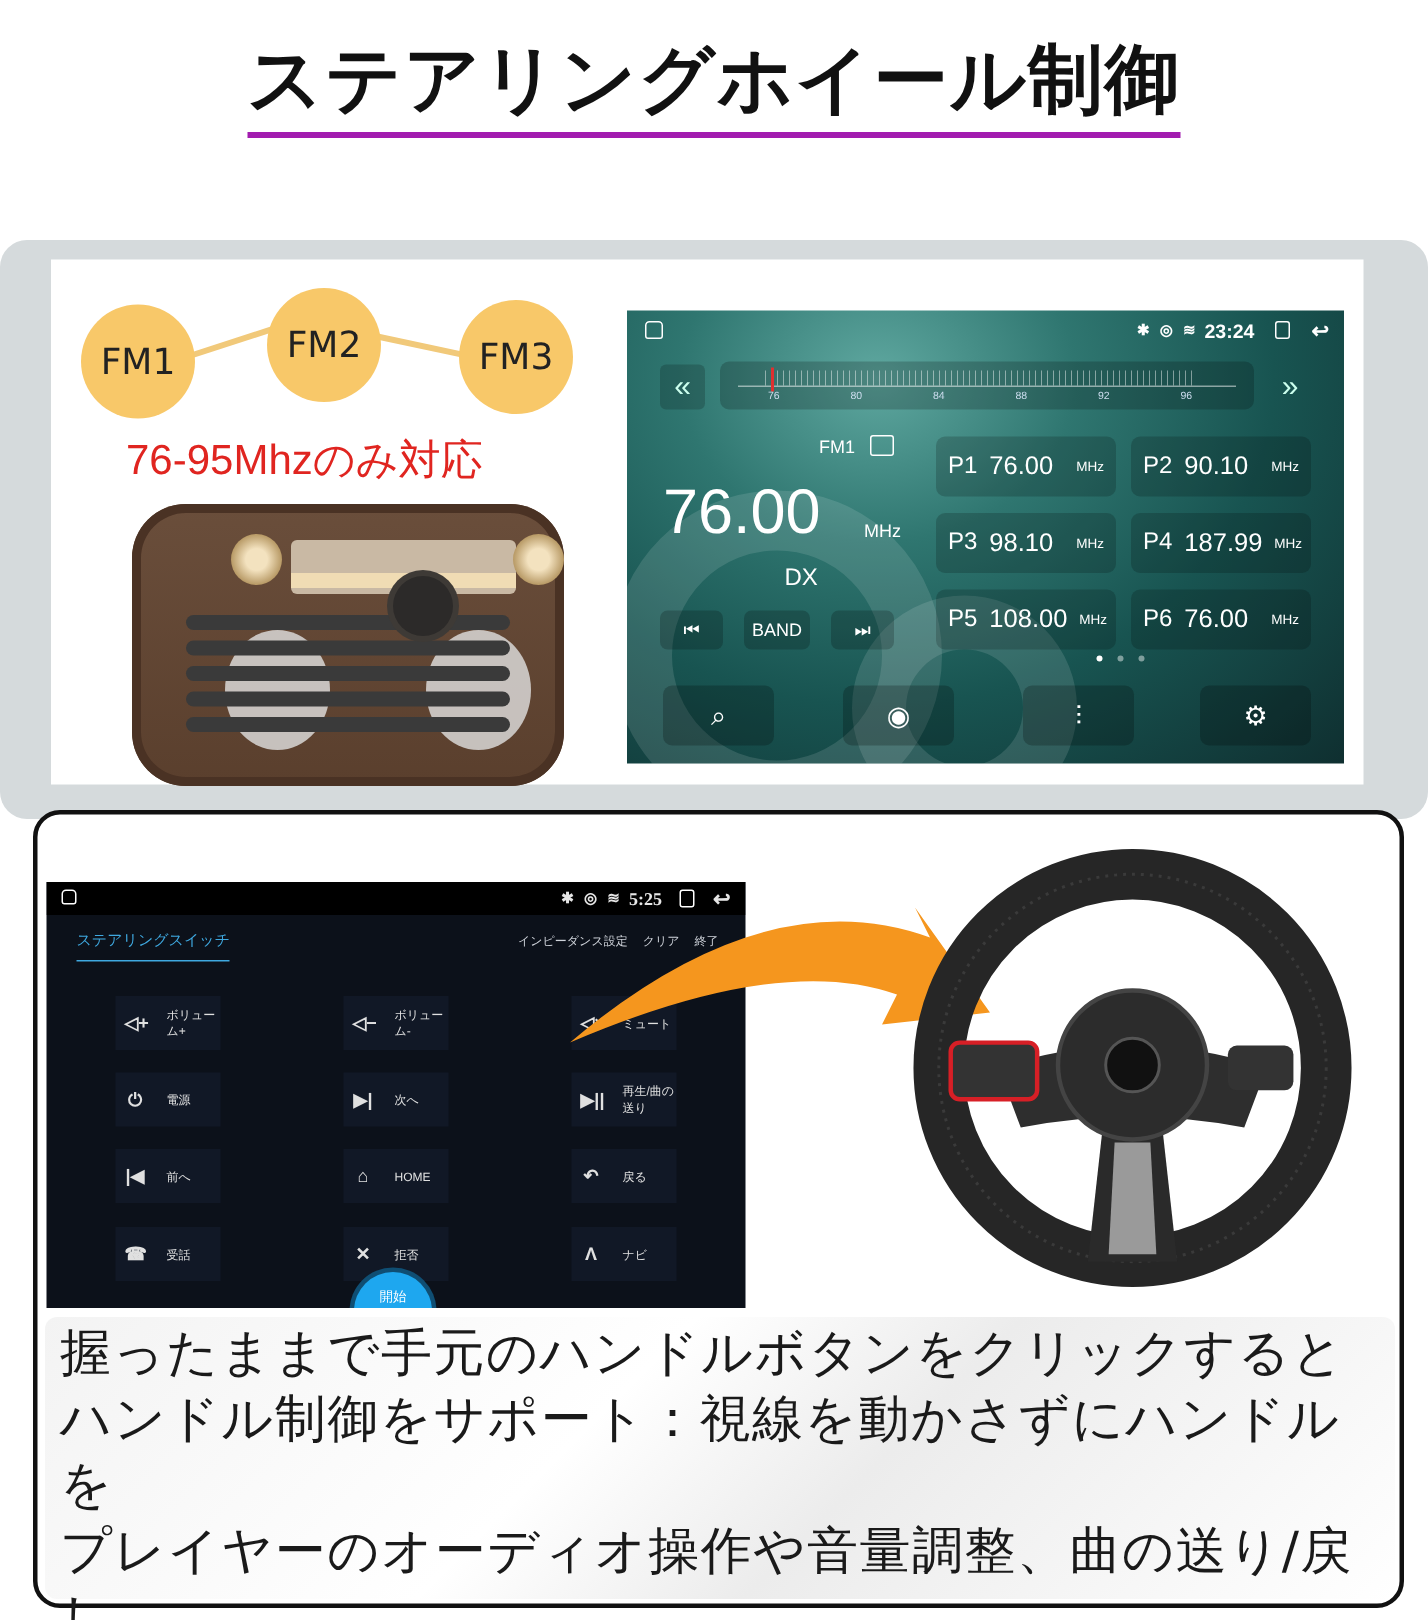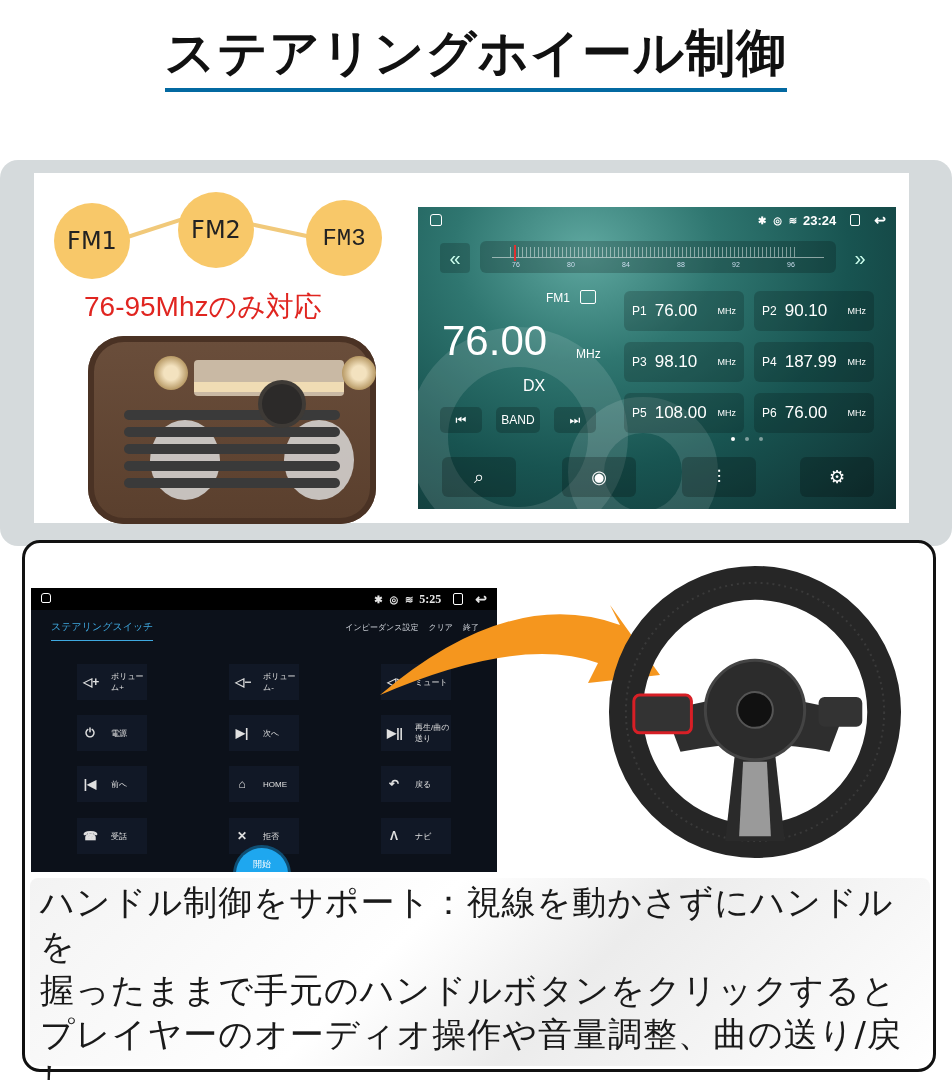--- a/index.html
+++ b/index.html
@@ -2,21 +2,21 @@
 <html><head>
 <meta charset="utf-8">
 <style>
   * { box-sizing: border-box; margin: 0; padding: 0; }
   body { width: 952px; height: 1080px; background: #ffffff; font-family: "DejaVu Sans", sans-serif; position: relative; overflow: hidden; }
 
   
   .title-wrap { position: absolute; left: 0; top: 22px; width: 952px; text-align: center; }
   .title-line1 { font-size: 50px; font-weight: bold; color: #111; line-height: 62px; letter-spacing: 1px; }
   .title-badge { background: #d6dbdd; border-radius: 16px; padding: 0 6px; }
-  .title-line2 { font-size: 50px; font-weight: bold; color: #111; line-height: 62px; letter-spacing: 1px; display: inline-block; border-bottom: 4px solid #0369a1; padding-bottom: 4px; }
+  .title-line2 { font-size: 50px; font-weight: bold; color: #111; line-height: 62px; letter-spacing: 1px; display: inline-block; border-bottom: 4px solid #a21caf; padding-bottom: 4px; }
 
   
   .top-panel { position: absolute; left: 0; top: 160px; width: 952px; height: 386px; background: #d5dadc; border-radius: 18px; }
   .top-inner { position: absolute; left: 34px; top: 173px; width: 875px; height: 350px; background: #fff; }
 
   .fm-bubble { position: absolute; width: 76px; height: 76px; border-radius: 50%; background: #f8c869; display: flex; align-items: center; justify-content: center; font-size: 24px; color: #222; }
   .fm-line { position: absolute; height: 4px; background: #f1c97a; transform-origin: left center; }
   .freq-note { position: absolute; left: 84px; top: 288px; font-size: 28px; color: #e02520; font-family: "Liberation Sans", sans-serif; }
 
   
@@ -50,21 +50,21 @@
   .tuner-next { position: absolute; left: 430px; top: 36px; width: 24px; height: 30px; text-align: center; line-height: 30px; font-size: 20px; color: #cfe; }
 
   .band-name { position: absolute; left: 128px; top: 84px; font-size: 12px; }
   .icon-image { position: absolute; left: 162px; top: 83px; width: 16px; height: 14px; border: 1.5px solid #fff; border-radius: 2px; }
   .big-freq { position: absolute; left: 24px; top: 110px; font-size: 42px; }
   .big-unit { position: absolute; left: 158px; top: 140px; font-size: 12px; }
   .dx-label { position: absolute; left: 105px; top: 170px; font-size: 16px; }
   .ctrl-btn { position: absolute; top: 200px; height: 26px; background: rgba(0,0,0,0.2); border-radius: 5px; text-align: center; line-height: 26px; font-size: 12px; }
 
   .preset { position: absolute; width: 120px; height: 40px; background: rgba(0,0,0,0.18); border-radius: 6px; display: flex; align-items: center; padding: 0 8px; gap: 8px; }
-  .preset .pn { font-size: 12px; }
+  .preset .pn { font-size: 16px; }
   .preset .pf { font-size: 17px; }
   .preset .pu { font-size: 9px; margin-left: auto; }
   .pager { position: absolute; left: 313px; top: 230px; display: flex; gap: 10px; }
   .pager span { width: 4px; height: 4px; border-radius: 50%; background: rgba(255,255,255,0.45); }
   .pager span.on { background: #fff; }
   .bottom-btn { position: absolute; top: 250px; width: 74px; height: 40px; background: rgba(0,0,0,0.22); border-radius: 6px; display: flex; align-items: center; justify-content: center; font-size: 18px; }
 
   
   .bottom-panel { position: absolute; left: 22px; top: 540px; width: 914px; height: 532px; border: 3px solid #111; border-radius: 18px; background: #fff; overflow: hidden; }
 
@@ -91,21 +91,21 @@
   <div class="title-line2">ステアリングホイール制御</div>
 </div>
 
 <div class="top-panel"></div>
 <div class="top-inner"></div>
 
 <div class="fm-line" style="left:112px;top:240px;width:80px;transform:rotate(-18deg);"></div>
 <div class="fm-line" style="left:250px;top:222px;width:70px;transform:rotate(12deg);"></div>
 <div class="fm-bubble" style="left:54px;top:203px;">FM1</div>
 <div class="fm-bubble" style="left:178px;top:192px;">FM2</div>
-<div class="fm-bubble" style="left:306px;top:200px;font-family:Liberation Mono, monospace;">FM3</div>
+<div class="fm-bubble" style="left:306px;top:200px;">FM3</div>
 <div class="freq-note">76-95Mhzのみ対応</div>
 
 <div class="radio">
   <div class="radio-knob" style="left:66px;"></div>
   <div class="radio-dial"></div>
   <div class="radio-knob" style="left:254px;"></div>
   <div class="radio-speaker" style="left:62px;"></div>
   <div class="radio-speaker" style="left:196px;"></div>
   <div class="radio-grill">
     <div class="slot"></div>
@@ -289,17 +289,17 @@
   <path d="M60 160 Q 150 130 240 160 L 225 200 Q 150 185 75 200 Z" fill="#2e2e2e"></path>
   <path d="M130 200 L 170 200 L 180 290 L 120 290 Z" fill="#2a2a2a"></path>
   <path d="M138 210 L 162 210 L 166 285 L 134 285 Z" fill="#9a9a9a"></path>
   <circle cx="150" cy="158" r="50" fill="#2c2c2c" stroke="#444" stroke-width="3"></circle>
   <circle cx="150" cy="158" r="18" fill="#111" stroke="#555" stroke-width="2"></circle>
   <rect x="28" y="143" width="58" height="38" rx="6" fill="#333" stroke="#d71f26" stroke-width="3"></rect>
   <rect x="214" y="145" width="44" height="30" rx="6" fill="#333"></rect>
 </svg>
 
 <div class="caption">
+  <div>握ったままで手元のハンドルボタンをクリックすると</div>
   <div>ハンドル制御をサポート：視線を動かさずにハンドルを</div>
-  <div>握ったままで手元のハンドルボタンをクリックすると</div>
   <div>プレイヤーのオーディオ操作や音量調整、曲の送り/戻し</div>
 
 </div>
 
 </body></html>

